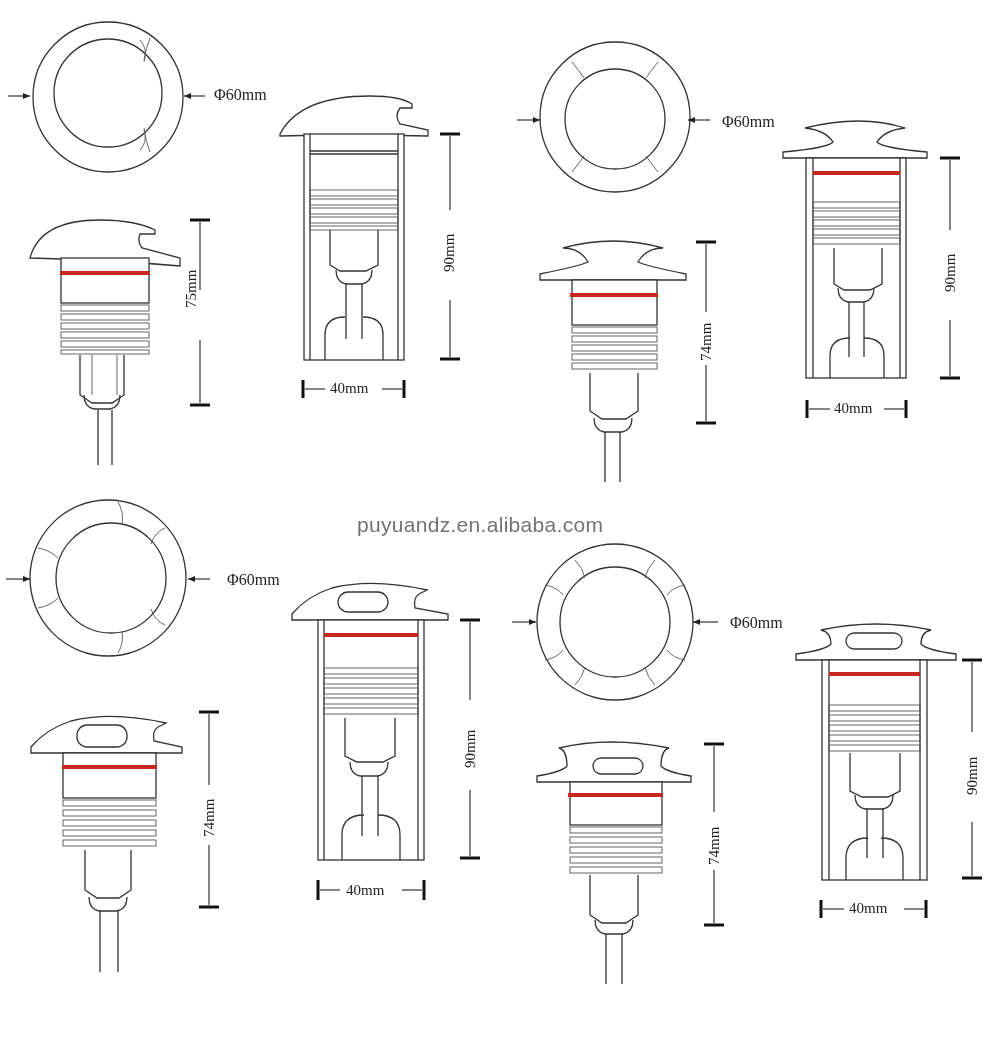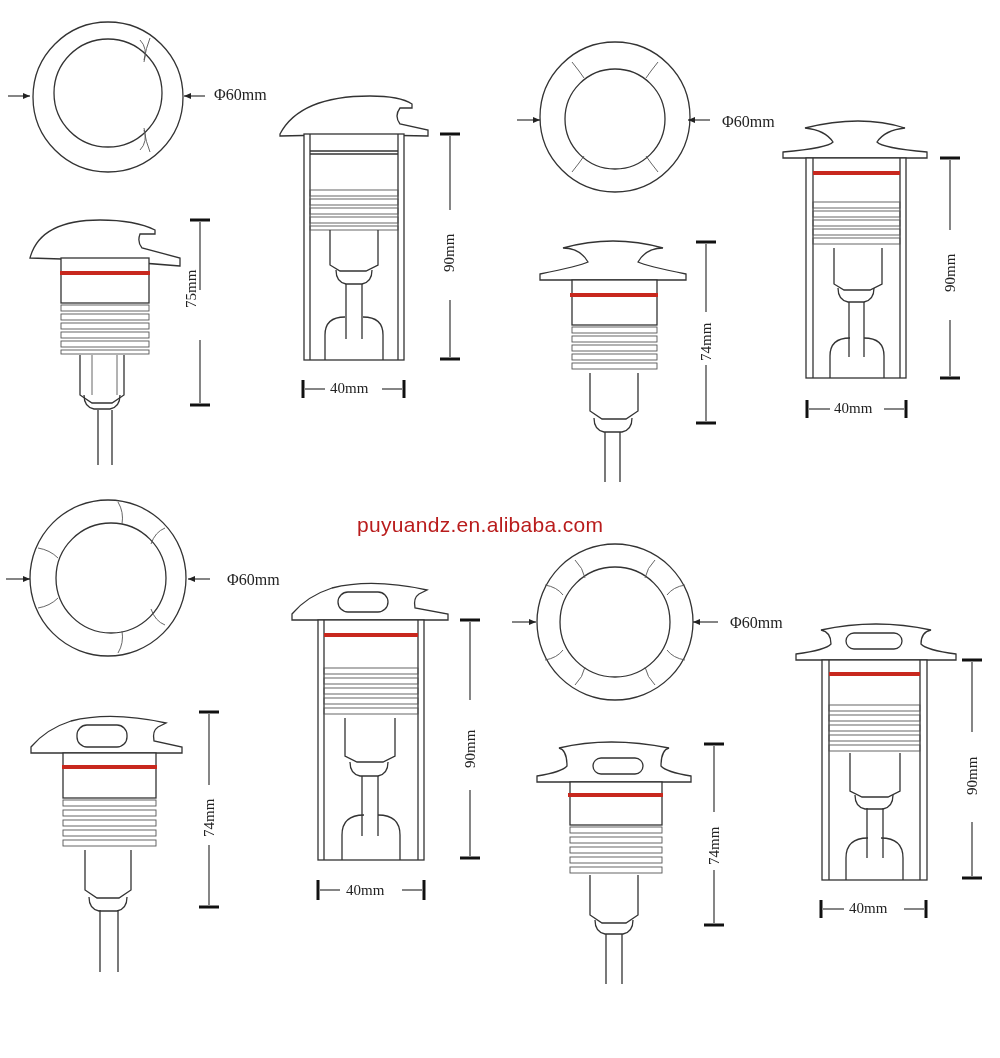--- a/index.html
+++ b/index.html
@@ -5,21 +5,21 @@
   html,body{margin:0;padding:0;background:#ffffff;}
   body{width:1000px;height:1058px;position:relative;overflow:hidden;font-family:"Liberation Serif",serif;}
   .q{position:absolute;}
   svg{position:absolute;left:0;top:0;overflow:visible;}
   .stroke{fill:none;stroke:#333;stroke-width:1.3;}
   .thin{fill:none;stroke:#555;stroke-width:0.9;}
   .fillw{fill:#fff;stroke:#333;stroke-width:1.3;}
   .red{stroke:#c8281e;stroke-width:4;}
   .dim{stroke:#222;stroke-width:1.1;fill:none;}
   .bar{stroke:#111;stroke-width:3;}
-  .watermark{position:absolute;left:357px;top:513px;font-family:"Liberation Sans",sans-serif;font-size:21px;color:#b91c1c;letter-spacing:0.3px;}
+  .watermark{position:absolute;left:357px;top:513px;font-family:"Liberation Sans",sans-serif;font-size:21px;color:#737373;letter-spacing:0.3px;}
 </style>
 </head>
 <body>
 
 <div class="watermark">puyuandz.en.alibaba.com</div>
 
 <div class="q" style="left:0;top:0;width:500px;height:490px;">
   <svg width="500" height="490">
 
     <g>

